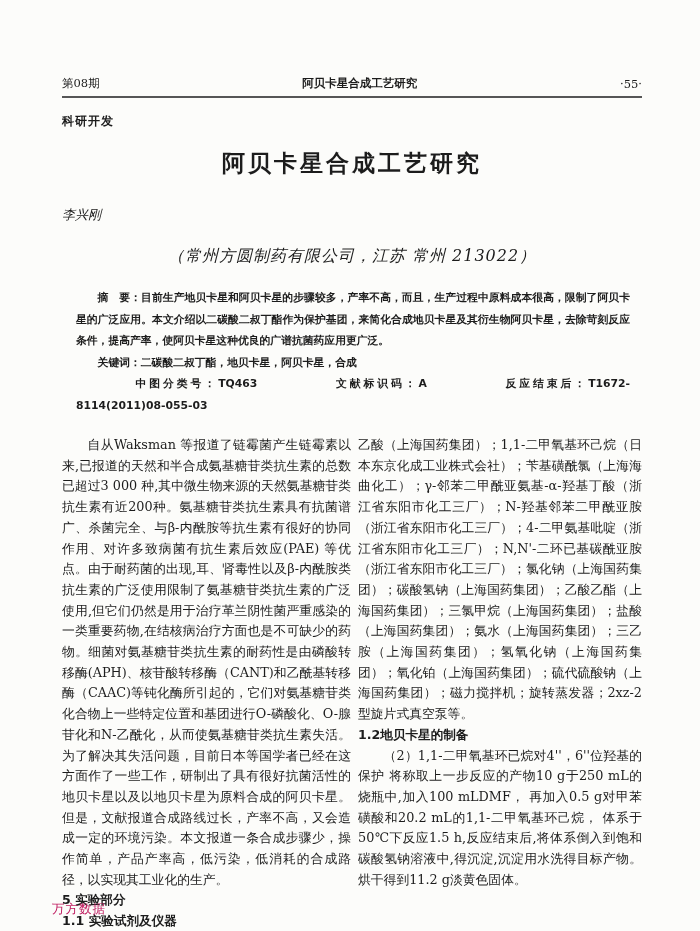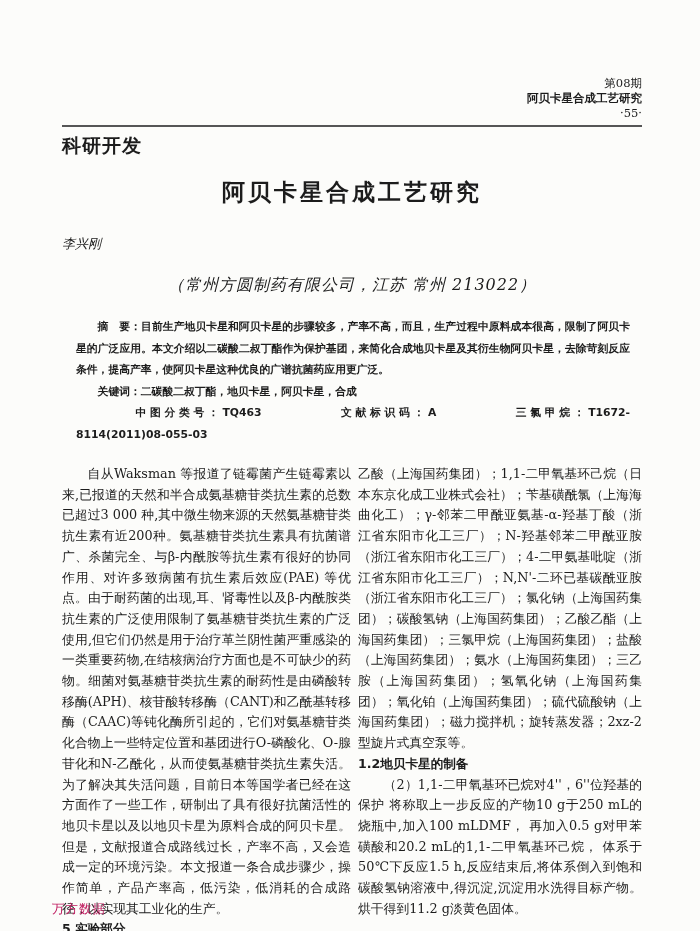--- a/index.html
+++ b/index.html
@@ -14,25 +14,24 @@
   .page {
     position:absolute; inset:0;
     padding:76px 58px 0 62px;
     box-sizing:border-box;
   }
   .header-row {
     display:flex; justify-content:space-between; align-items:flex-end;
     font-size:11.5px;
     padding-bottom:5px;
     border-bottom:2.5px solid #565656;
-    flex-direction:column;
   }
   .header-center { font-weight:bold; }
   .col-label {
-    font-weight:bold; font-size:19px; margin-top:6px;
+    font-weight:bold; font-size:12px; margin-top:15px;
     font-family:"DejaVu Sans", sans-serif;
     letter-spacing:1px;
   }
   .title {
     text-align:center; font-size:23px; font-weight:bold;
     margin-top:18px; letter-spacing:3px;
   }
   .author {
     text-align:left; font-size:13px; margin-top:27px;
     font-style:italic;
@@ -94,21 +93,21 @@
 
   <div class="author">李兴刚</div>
   <div class="affil">（常州方圆制药有限公司，江苏 常州 213022）</div>
 
   <div class="front-matter">
     <p class="abstract-text"><span>摘　要：</span><span>目前生产地贝卡星和阿贝卡星的步骤较多，产率不高，而且，生产过程中原料成本很高，限制了阿贝卡星的广泛应用。本文介绍以二碳酸二叔丁酯作为保护基团，来简化合成地贝卡星及其衍生物阿贝卡星，去除苛刻反应条件，提高产率，使阿贝卡星这种优良的广谱抗菌药应用更广泛。</span></p>
     <p class="keywords-line"><span>关键词：</span><span>二碳酸二叔丁酯，地贝卡星，阿贝卡星，合成</span></p>
     <p class="meta-line">
       <span class="meta-pair"><span>中图分类号：</span><span>TQ463</span></span>
       <span class="meta-pair"><span>文献标识码：</span><span>A</span></span>
-      <span class="meta-pair"><span>三氯甲烷：</span><span>T1672-8114(2011)08-055-03</span></span>
+      <span class="meta-pair"><span>反应结束后：</span><span>T1672-8114(2011)08-055-03</span></span>
     </p>
   </div>
 
   <div class="columns">
     <div class="col col-left">
       <p class="indent">自从Waksman 等报道了链霉菌产生链霉素以来,已报道的天然和半合成氨基糖苷类抗生素的总数已超过3 000 种,其中微生物来源的天然氨基糖苷类抗生素有近200种。氨基糖苷类抗生素具有抗菌谱广、杀菌完全、与β-内酰胺等抗生素有很好的协同作用、对许多致病菌有抗生素后效应(PAE) 等优点。由于耐药菌的出现,耳、肾毒性以及β-内酰胺类抗生素的广泛使用限制了氨基糖苷类抗生素的广泛使用,但它们仍然是用于治疗革兰阴性菌严重感染的一类重要药物,在结核病治疗方面也是不可缺少的药物。细菌对氨基糖苷类抗生素的耐药性是由磷酸转移酶(APH)、核苷酸转移酶（CANT)和乙酰基转移酶（CAAC)等钝化酶所引起的，它们对氨基糖苷类化合物上一些特定位置和基团进行O-磷酸化、O-腺苷化和N-乙酰化，从而使氨基糖苷类抗生素失活。为了解决其失活问题，目前日本等国学者已经在这方面作了一些工作，研制出了具有很好抗菌活性的地贝卡星以及以地贝卡星为原料合成的阿贝卡星。但是，文献报道合成路线过长，产率不高，又会造成一定的环境污染。本文报道一条合成步骤少，操作简单，产品产率高，低污染，低消耗的合成路径，以实现其工业化的生产。</p>
       <p class="sec-heading">5 实验部分</p>
       <p class="sec-heading">1.1 实验试剂及仪器</p>
       <p class="indent">卡那霉素B（江苏省微生物所）；对甲苯磺酸（上海国药集团）；碘化钠（上海国药集团）；弱酸型阳离子交换树脂（华东理工大学）；DMF（上海国药集团）；二碳酸二叔丁酯（上海国药集团）；三氟</p>
     </div>

